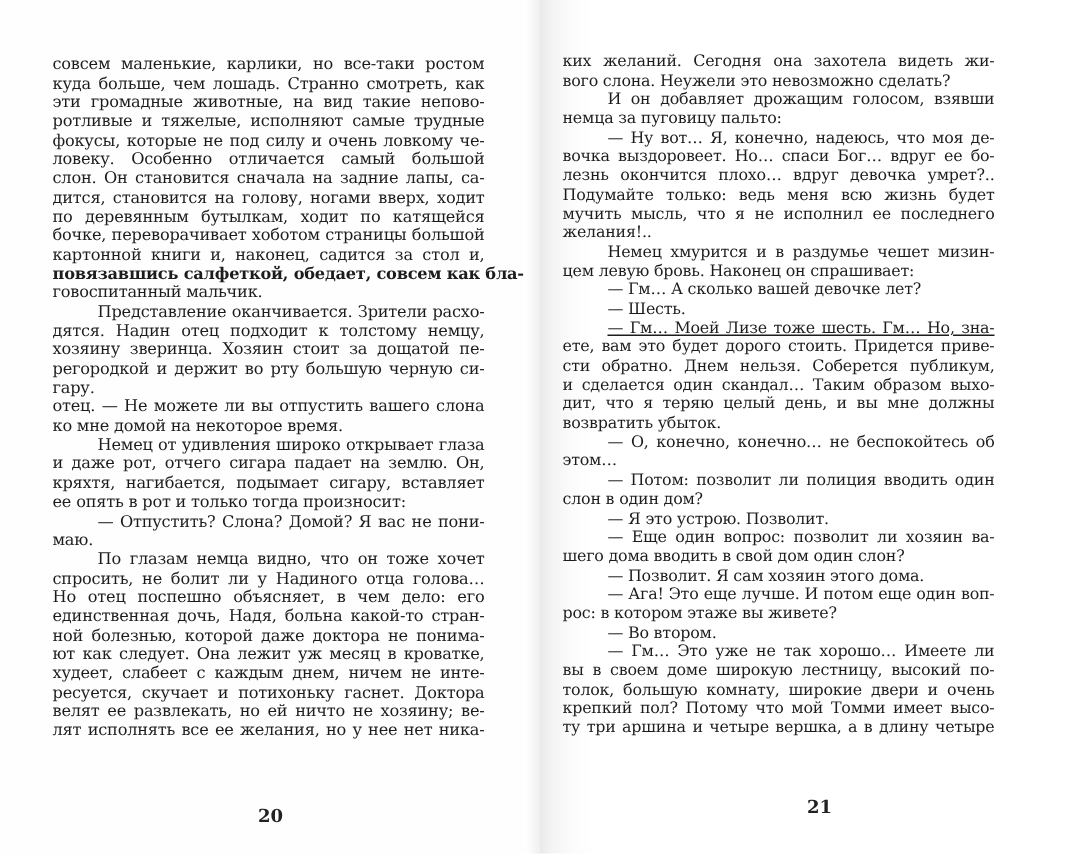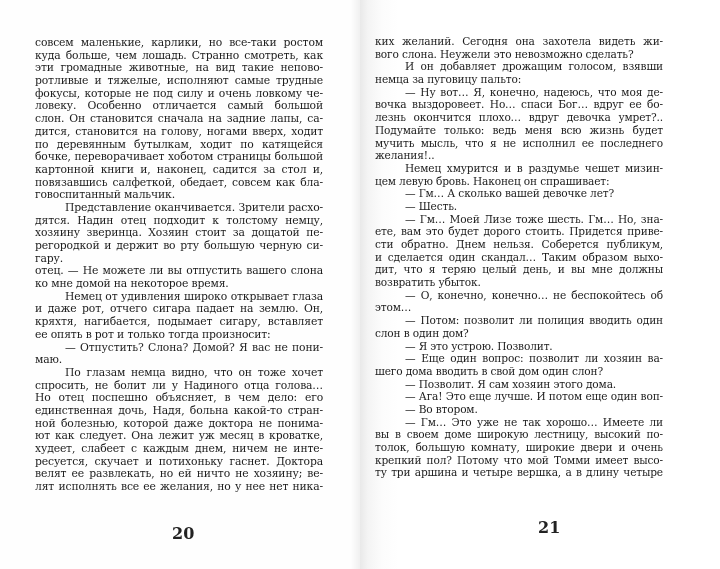--- a/index.html
+++ b/index.html
@@ -29,42 +29,42 @@
   }
   #page-left .text-block { left:35px; top:37px; width:288px; }
   #page-right .text-block { left:17px; top:35px; width:288px; line-height:18.2px; }
   .line {
     display:block; white-space:nowrap; text-align:justify; text-align-last:justify;
     height:inherit;
   }
   .line.last { text-align-last:left; }
   .line.indent { padding-left:30px; }
   .page-num {
-    position:absolute; font-size:16px; font-weight:bold; color:#222;
+    position:absolute; font-size:12px; font-weight:bold; color:#222;margin-top:13px;
   }
   #page-num-left { left:172px; top:524px; }
   #page-num-right { left:180px; top:518px; }
 </style>
 </head>
 <body>
 
 <div class="page" id="page-left">
   <div class="text-block" style="line-height: 12.7027px; font-size: 10.8px;">
       <span class="line" style="height: 12.7027px;">совсем маленькие, карлики, но все-таки ростом</span>
       <span class="line" style="height: 12.7027px;">куда больше, чем лошадь. Странно смотреть, как</span>
       <span class="line" style="height: 12.7027px;">эти громадные животные, на вид такие непово-</span>
       <span class="line" style="height: 12.7027px;">ротливые и тяжелые, исполняют самые трудные</span>
       <span class="line" style="height: 12.7027px;">фокусы, которые не под силу и очень ловкому че-</span>
       <span class="line" style="height: 12.7027px;">ловеку. Особенно отличается самый большой</span>
       <span class="line" style="height: 12.7027px;">слон. Он становится сначала на задние лапы, са-</span>
       <span class="line" style="height: 12.7027px;">дится, становится на голову, ногами вверх, ходит</span>
       <span class="line" style="height: 12.7027px;">по деревянным бутылкам, ходит по катящейся</span>
       <span class="line" style="height: 12.7027px;">бочке, переворачивает хоботом страницы большой</span>
       <span class="line" style="height: 12.7027px;">картонной книги и, наконец, садится за стол и,</span>
-      <span class="line" style="height: 12.7027px;">повязавшись салфеткой, обедает, совсем как бла-</span>
+      <span class="line" style="height: 12.7027px; font-weight: bold;">повязавшись салфеткой, обедает, совсем как бла-</span>
       <span class="line last" style="height: 12.7027px;">говоспитанный мальчик.</span>
       <span class="line indent" style="height: 12.7027px;">Представление оканчивается. Зрители расхо-</span>
       <span class="line" style="height: 12.7027px;">дятся. Надин отец подходит к толстому немцу,</span>
       <span class="line" style="height: 12.7027px;">хозяину зверинца. Хозяин стоит за дощатой пе-</span>
       <span class="line" style="height: 12.7027px;">регородкой и держит во рту большую черную си-</span>
       <span class="line last" style="height: 12.7027px;">гару.</span>
       <span class="line" style="height: 12.7027px;">отец. — Не можете ли вы отпустить вашего слона</span>
       <span class="line last" style="height: 12.7027px;">ко мне домой на некоторое время.</span>
       <span class="line indent" style="height: 12.7027px;">Немец от удивления широко открывает глаза</span>
       <span class="line" style="height: 12.7027px;">и даже рот, отчего сигара падает на землю. Он,</span>
@@ -95,35 +95,36 @@
       <span class="line indent" style="height: 12.7027px;">— Ну вот… Я, конечно, надеюсь, что моя де-</span>
       <span class="line" style="height: 12.7027px;">вочка выздоровеет. Но… спаси Бог… вдруг ее бо-</span>
       <span class="line" style="height: 12.7027px;">лезнь окончится плохо… вдруг девочка умрет?..</span>
       <span class="line" style="height: 12.7027px;">Подумайте только: ведь меня всю жизнь будет</span>
       <span class="line" style="height: 12.7027px;">мучить мысль, что я не исполнил ее последнего</span>
       <span class="line last" style="height: 12.7027px;">желания!..</span>
       <span class="line indent" style="height: 12.7027px;">Немец хмурится и в раздумье чешет мизин-</span>
       <span class="line last" style="height: 12.7027px;">цем левую бровь. Наконец он спрашивает:</span>
       <span class="line indent last" style="height: 12.7027px;">— Гм… А сколько вашей девочке лет?</span>
       <span class="line indent last" style="height: 12.7027px;">— Шесть.</span>
-      <span class="line indent" style="height: 12.7027px;">— Гм… Моей Лизе тоже шесть. Гм… Но, зна-</span>
+      <span class="line indent" style="height: 12.7027px; text-decoration: underline;">— Гм… Моей Лизе тоже шесть. Гм… Но, зна-</span>
       <span class="line" style="height: 12.7027px;">ете, вам это будет дорого стоить. Придется приве-</span>
       <span class="line" style="height: 12.7027px;">сти обратно. Днем нельзя. Соберется публикум,</span>
       <span class="line" style="height: 12.7027px;">и сделается один скандал… Таким образом выхо-</span>
       <span class="line" style="height: 12.7027px;">дит, что я теряю целый день, и вы мне должны</span>
       <span class="line last" style="height: 12.7027px;">возвратить убыток.</span>
       <span class="line indent" style="height: 12.7027px;">— О, конечно, конечно… не беспокойтесь об</span>
       <span class="line last" style="height: 12.7027px;">этом…</span>
       <span class="line indent" style="height: 12.7027px;">— Потом: позволит ли полиция вводить один</span>
       <span class="line last" style="height: 12.7027px;">слон в один дом?</span>
       <span class="line indent last" style="height: 12.7027px;">— Я это устрою. Позволит.</span>
       <span class="line indent" style="height: 12.7027px;">— Еще один вопрос: позволит ли хозяин ва-</span>
       <span class="line last" style="height: 12.7027px;">шего дома вводить в свой дом один слон?</span>
       <span class="line indent last" style="height: 12.7027px;">— Позволит. Я сам хозяин этого дома.</span>
       <span class="line indent" style="height: 12.7027px;">— Ага! Это еще лучше. И потом еще один воп-</span>
+      <span class="line last" style="height: 12.7027px;">рос: в котором этаже вы живете?</span>
       <span class="line indent last" style="height: 12.7027px;">— Во втором.</span>
       <span class="line indent" style="height: 12.7027px;">— Гм… Это уже не так хорошо… Имеете ли</span>
       <span class="line" style="height: 12.7027px;">вы в своем доме широкую лестницу, высокий по-</span>
       <span class="line" style="height: 12.7027px;">толок, большую комнату, широкие двери и очень</span>
       <span class="line" style="height: 12.7027px;">крепкий пол? Потому что мой Томми имеет высо-</span>
       <span class="line" style="height: 12.7027px;">ту три аршина и четыре вершка, а в длину четыре</span>
     </div>
   <div class="page-num" id="page-num-right">21</div>
 </div>
 

